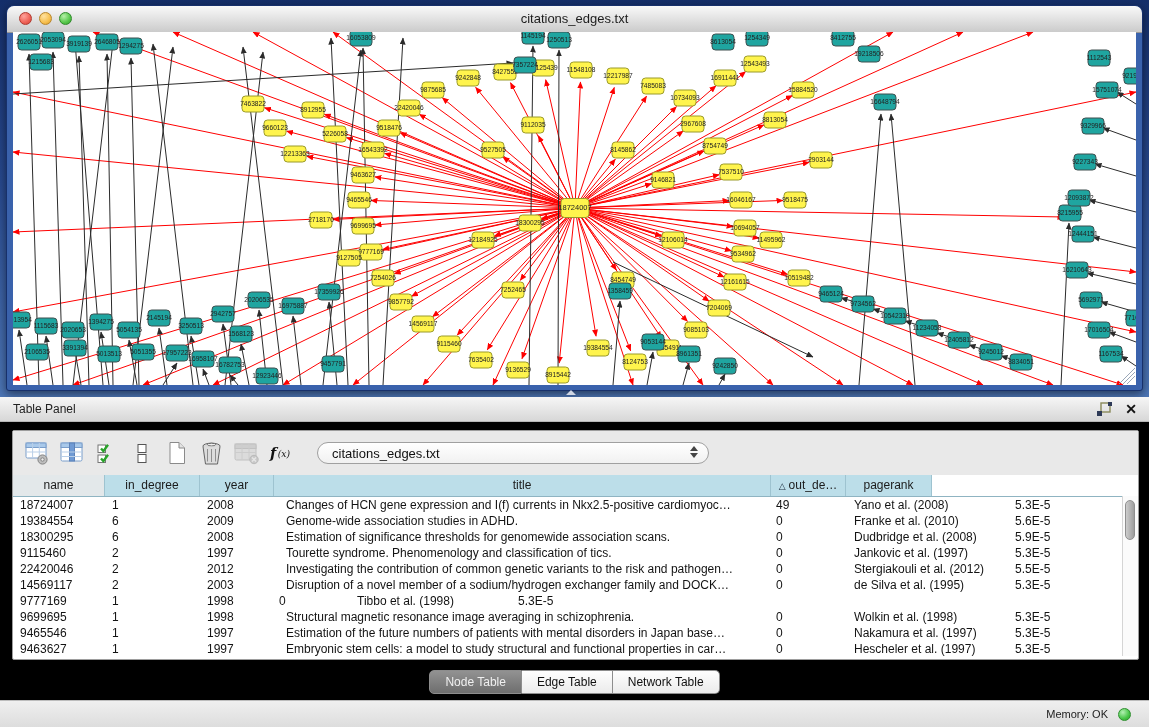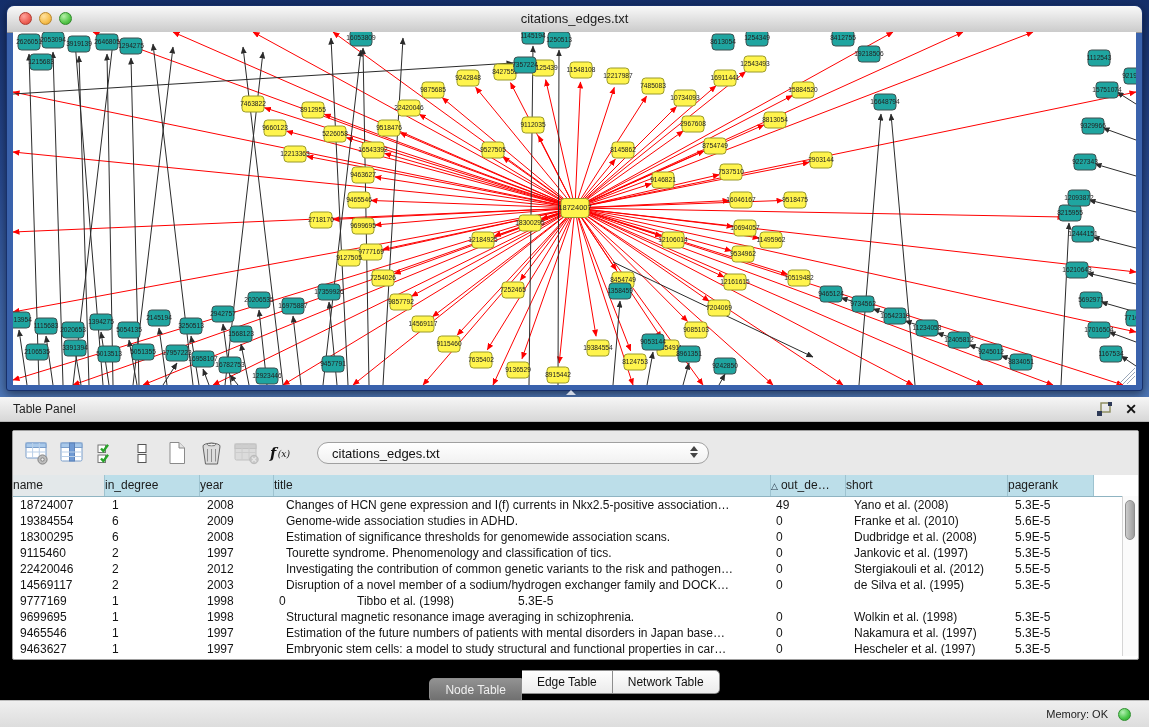--- a/index.html
+++ b/index.html
@@ -42,36 +42,36 @@
   .combo{margin-left:14px;width:392px;height:22px;background:linear-gradient(#ffffff,#f1f1f1);
       border:1px solid #a0a0a0;border-radius:11px;position:relative;
       font-size:13px;color:#111;line-height:21px;padding-left:14px;box-sizing:border-box;}
   .combo-arrows{position:absolute;right:10px;top:3px;display:flex;flex-direction:column;gap:2px;}
   .combo-arrows i{display:block;width:0;height:0;border-left:4px solid transparent;border-right:4px solid transparent;}
   .combo-arrows .up{border-bottom:5px solid #444;}
   .combo-arrows .dn{border-top:5px solid #444;}
 
   .tbl{position:relative;}
   .thead{display:flex;height:21px;background:#bcdee9;border-bottom:1px solid #8fb4c2;}
-  .th{box-sizing:border-box;border-right:1px solid #9ec3d0;text-align:left;font-size:12px;
+  .th{box-sizing:border-box;border-right:1px solid #9ec3d0;text-align:center;font-size:12px;
       line-height:20px;color:#1b1b1b;overflow:hidden;white-space:nowrap;}
   .th.col-name{background:#e3e8ea;}
   .th.filler{flex:1;background:#fff;border-right:none;}
   .sort-tri{font-size:9px;margin-right:3px;color:#234;}
   .tr{display:flex;height:16px;background:#fff;}
   .td{box-sizing:border-box;padding-left:7px;font-size:12px;line-height:16px;color:#131313;
       overflow:hidden;white-space:nowrap;}
   .vscroll{position:absolute;right:0;top:21px;height:160px;width:15px;background:#fbfbfb;border-left:1px solid #d5d5d5;}
   .vthumb{position:absolute;left:2px;top:4px;width:10px;height:40px;border-radius:6px;
       background:linear-gradient(90deg,#cdcdcd,#9d9d9d);border:1px solid #8f8f8f;box-sizing:border-box;}
 
   .tabs{position:absolute;left:0;right:0;top:273px;display:flex;justify-content:center;}
   .tab{height:22px;line-height:22px;font-size:12px;padding:0 15px;
       background:linear-gradient(#fefefe,#ebebeb);border:1px solid #8d8d8d;border-left:none;color:#111;}
-  .tab:first-child{border-left:1px solid #8d8d8d;border-radius:5px 0 0 5px;margin-top:8px;}
+  .tab:first-child{border-left:1px solid #8d8d8d;border-radius:5px 0 0 5px;}
   .tab:last-child{border-radius:0 5px 5px 0;}
   .tab.active{background:linear-gradient(#929292,#6e6e6e);color:#f0f0f0;}
 
   
   .status-bar{position:absolute;left:0;top:700px;width:1149px;height:27px;
       background:linear-gradient(#efefef,#dddddd);border-top:1px solid #bcbcbc;box-sizing:border-box;}
   .mem-label{position:absolute;right:41px;line-height:26px;font-size:11px;color:#222;}
   .mem-dot{position:absolute;right:18px;top:7px;width:13px;height:13px;border-radius:50%;box-sizing:border-box;
       background:radial-gradient(circle at 35% 30%,#b2f0b2,#46c546 60%,#2f9e2f);border:1px solid #2c8f2c;}
 </style>
@@ -808,30 +808,29 @@
       </div>
     </div>
 
     <div class="tbl">
       <div class="thead" id="thead">
           <div class="th col-name" style="width:92px"><span>name</span></div>
           <div class="th " style="width:95px"><span>in_degree</span></div>
           <div class="th " style="width:74px"><span>year</span></div>
           <div class="th " style="width:497px"><span>title</span></div>
           <div class="th " style="width:75px"><span class="sort-tri">△</span><span>out_de…</span></div>
-          <div class="th " style="width:162px"><span>short</span></div>
           <div class="th " style="width:86px"><span>pagerank</span></div>
           <div class="th filler"></div>
         </div>
       <div id="tbody">
           <div class="tr">
             <div class="td" style="width:92px;padding-left:7px">18724007</div>
             <div class="td" style="width:95px;padding-left:7px">1</div>
             <div class="td" style="width:74px;padding-left:7px">2008</div>
-            <div class="td" style="width:497px;padding-left:12px">Changes of HCN gene expression and I(f) currents in Nkx2.5-positive association…</div>
+            <div class="td" style="width:497px;padding-left:12px">Changes of HCN gene expression and I(f) currents in Nkx2.5-positive cardiomyoc…</div>
             <div class="td" style="width:75px;padding-left:5px">49</div>
             <div class="td" style="width:162px;padding-left:8px">Yano et al. (2008)</div>
             <div class="td" style="width:86px;padding-left:7px">5.3E-5</div>
           </div>
           <div class="tr">
             <div class="td" style="width:92px;padding-left:7px">19384554</div>
             <div class="td" style="width:95px;padding-left:7px">6</div>
             <div class="td" style="width:74px;padding-left:7px">2009</div>
             <div class="td" style="width:497px;padding-left:12px">Genome-wide association studies in ADHD.</div>
             <div class="td" style="width:75px;padding-left:5px">0</div>

